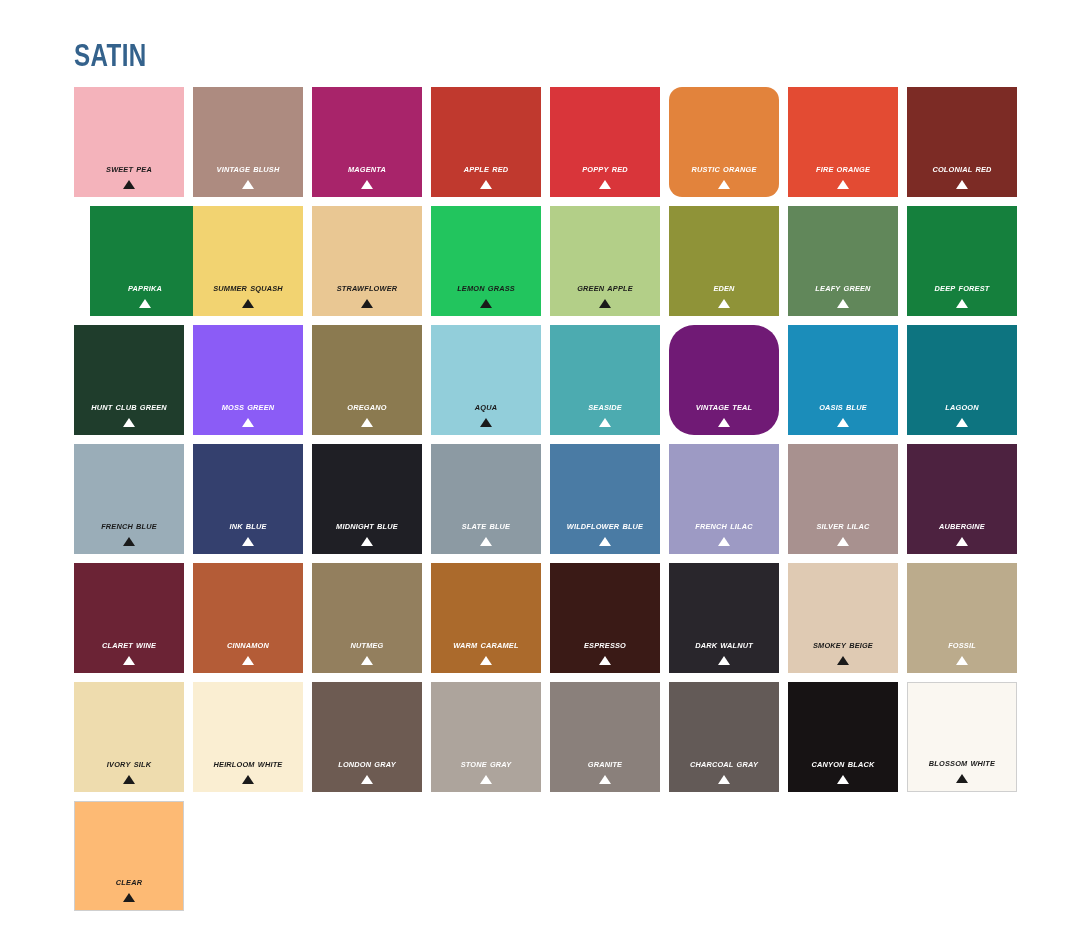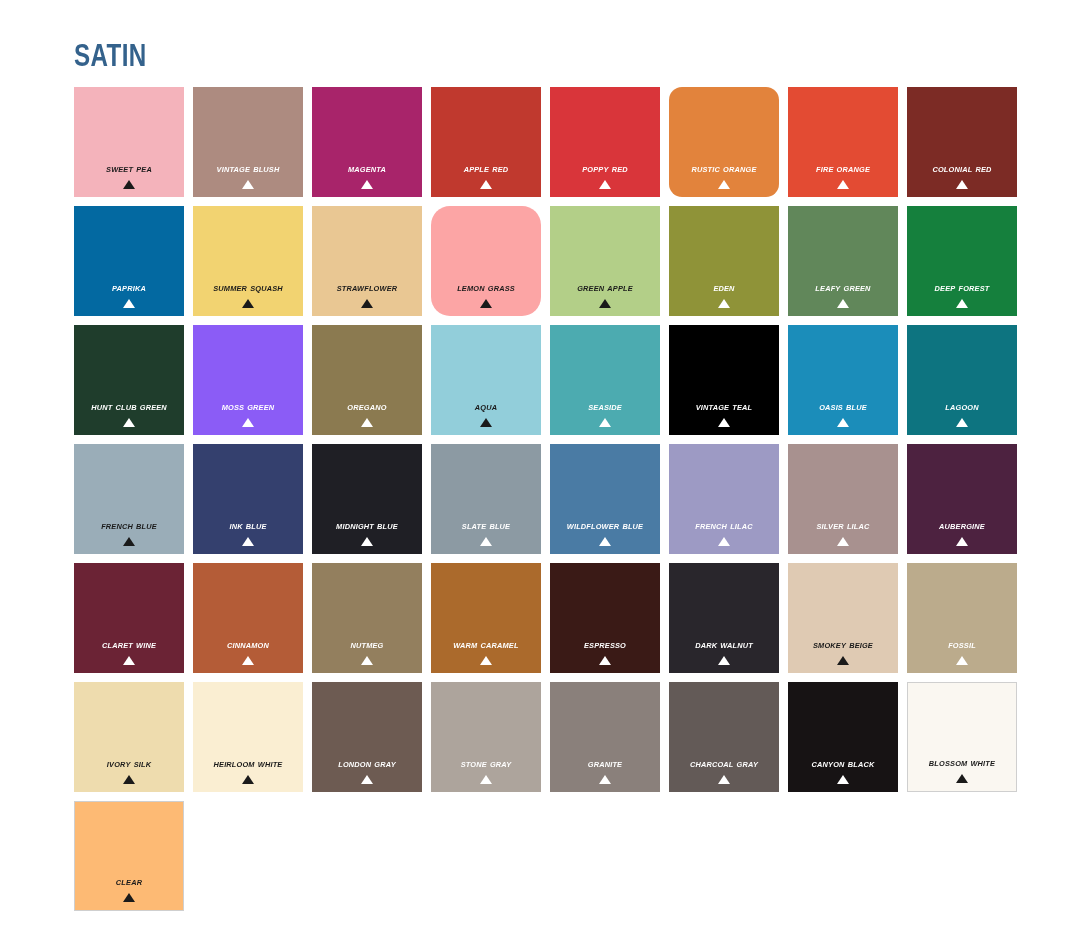--- a/index.html
+++ b/index.html
@@ -128,33 +128,33 @@
         <div class="swatch-marker" style="border-bottom-color: rgb(255, 255, 255);"></div>
       </div>
       <div class="swatch" style="background-color: rgb(227, 75, 51);">
         <div class="swatch-label" style="color: rgb(255, 255, 255);">Fire Orange</div>
         <div class="swatch-marker" style="border-bottom-color: rgb(255, 255, 255);"></div>
       </div>
       <div class="swatch" style="background-color: rgb(124, 43, 37);">
         <div class="swatch-label" style="color: rgb(255, 255, 255);">Colonial Red</div>
         <div class="swatch-marker" style="border-bottom-color: rgb(255, 255, 255);"></div>
       </div>
-      <div class="swatch" style="background-color: #0369a1;">
+      <div class="swatch" style="background-color: #15803d; margin-left: 16px;">
         <div class="swatch-label" style="color: rgb(255, 255, 255);">Paprika</div>
         <div class="swatch-marker" style="border-bottom-color: rgb(255, 255, 255);"></div>
       </div>
       <div class="swatch" style="background-color: rgb(242, 211, 113); padding-left: 16px;">
         <div class="swatch-label" style="color: rgb(26, 26, 26);">Summer Squash</div>
         <div class="swatch-marker" style="border-bottom-color: rgb(26, 26, 26);"></div>
       </div>
       <div class="swatch" style="background-color: rgb(233, 199, 147);">
         <div class="swatch-label" style="color: rgb(26, 26, 26);">Strawflower</div>
         <div class="swatch-marker" style="border-bottom-color: rgb(26, 26, 26);"></div>
       </div>
-      <div class="swatch" style="background-color: #fca5a5; border-radius: 19px;">
+      <div class="swatch" style="background-color: #22c55e;">
         <div class="swatch-label" style="color: rgb(26, 26, 26);">Lemon Grass</div>
         <div class="swatch-marker" style="border-bottom-color: rgb(26, 26, 26);"></div>
       </div>
       <div class="swatch" style="background-color: rgb(179, 207, 136);">
         <div class="swatch-label" style="color: rgb(26, 26, 26);">Green Apple</div>
         <div class="swatch-marker" style="border-bottom-color: rgb(26, 26, 26);"></div>
       </div>
       <div class="swatch" style="background-color: rgb(143, 147, 56);">
         <div class="swatch-label" style="color: rgb(255, 255, 255);">Eden</div>
         <div class="swatch-marker" style="border-bottom-color: rgb(255, 255, 255);"></div>
@@ -180,21 +180,21 @@
         <div class="swatch-marker" style="border-bottom-color: rgb(255, 255, 255);"></div>
       </div>
       <div class="swatch" style="background-color: rgb(146, 206, 218);">
         <div class="swatch-label" style="color: rgb(26, 26, 26);">Aqua</div>
         <div class="swatch-marker" style="border-bottom-color: rgb(26, 26, 26);"></div>
       </div>
       <div class="swatch" style="background-color: rgb(76, 171, 176);">
         <div class="swatch-label" style="color: rgb(255, 255, 255);">Seaside</div>
         <div class="swatch-marker" style="border-bottom-color: rgb(255, 255, 255);"></div>
       </div>
-      <div class="swatch" style="background-color: #000000;">
+      <div class="swatch" style="background-color: #701a75; border-radius: 25px;">
         <div class="swatch-label" style="color: rgb(255, 255, 255);">Vintage Teal</div>
         <div class="swatch-marker" style="border-bottom-color: rgb(255, 255, 255);"></div>
       </div>
       <div class="swatch" style="background-color: rgb(27, 141, 186);">
         <div class="swatch-label" style="color: rgb(255, 255, 255);">Oasis Blue</div>
         <div class="swatch-marker" style="border-bottom-color: rgb(255, 255, 255);"></div>
       </div>
       <div class="swatch" style="background-color: rgb(13, 116, 128);">
         <div class="swatch-label" style="color: rgb(255, 255, 255);">Lagoon</div>
         <div class="swatch-marker" style="border-bottom-color: rgb(255, 255, 255);"></div>

